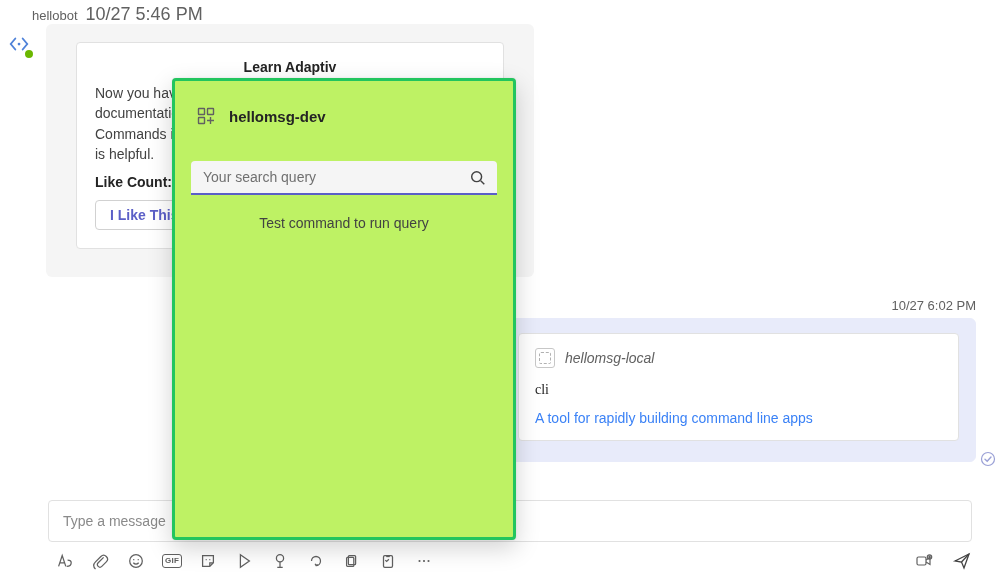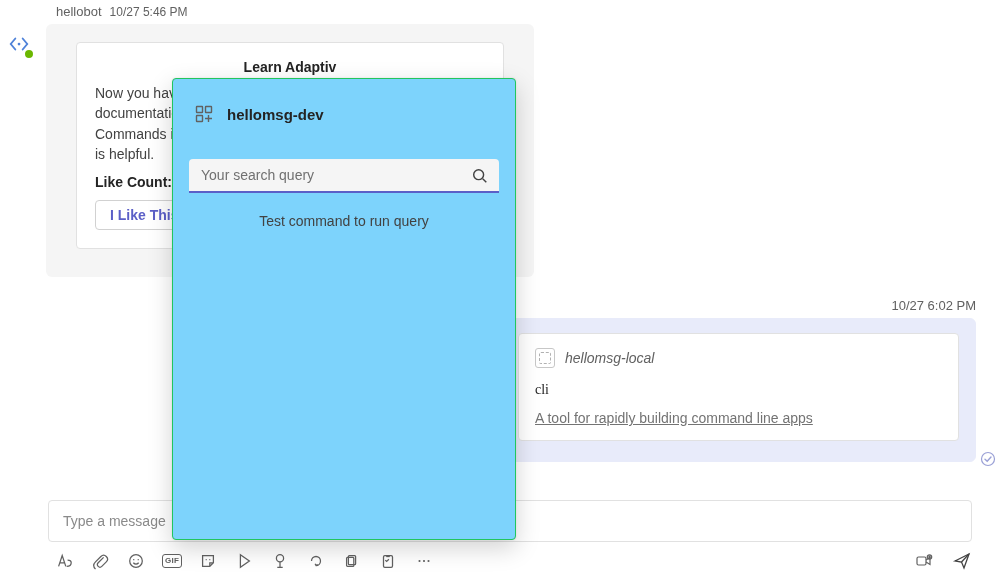--- a/index.html
+++ b/index.html
@@ -10,28 +10,28 @@
       height: 587px;
       position: relative;
       overflow: hidden;
       font-size: 14px;
       color: #242424;
     }
 
     
     .msg-header {
       position: absolute;
-      left: 56px;
+      left: 32px;
       top: 4px;
       display: flex;
       align-items: baseline;
       gap: 8px;
     }
     .msg-sender { color: #616161; font-size: 13px; }
-    .msg-time { color: #616161; font-size: 12px; text-align: right; }
+    .msg-time { color: #616161; font-size: 18px; text-align: right; }
 
     .bot-avatar {
       position: absolute;
       left: 5px;
       top: 30px;
       width: 28px;
       height: 28px;
       border-radius: 50%;
       background: #fff;
       display: flex;
@@ -153,22 +153,21 @@
       font-style: italic;
     }
     .user-inner .title-row {
       font-size: 14px;
       color: #242424;
       margin-bottom: 12px;
       font-family: Liberation Serif, serif;
     }
     .user-inner .desc-row {
       font-size: 14px;
-      color: #737373;
-      text-decoration: underline;
+      color: #3b82f6;
     }
     .sent-check {
       position: absolute;
       right: 4px;
       bottom: 120px;
       width: 16px;
       height: 16px;
     }
     .sent-check svg { width: 16px; height: 16px; }
 
@@ -236,22 +235,22 @@
     }
     .toolbar-right svg { width: 20px; height: 20px; }
 
     
     .popup {
       position: absolute;
       left: 172px;
       top: 78px;
       width: 344px;
       height: 462px;
-      background: #7dd3fc;
-      border: 1px solid #22c55e;
+      background: #bef264;
+      border: 3px solid #22c55e;
       border-radius: 4px;
       box-shadow: 0 8px 24px rgba(0,0,0,0.18), 0 0 2px rgba(0,0,0,0.1);
       padding: 18px 12px 12px 12px;
       z-index: 10;
     }
     .popup-header {
       display: flex;
       align-items: center;
       gap: 12px;
       padding: 6px 8px 18px 8px;

